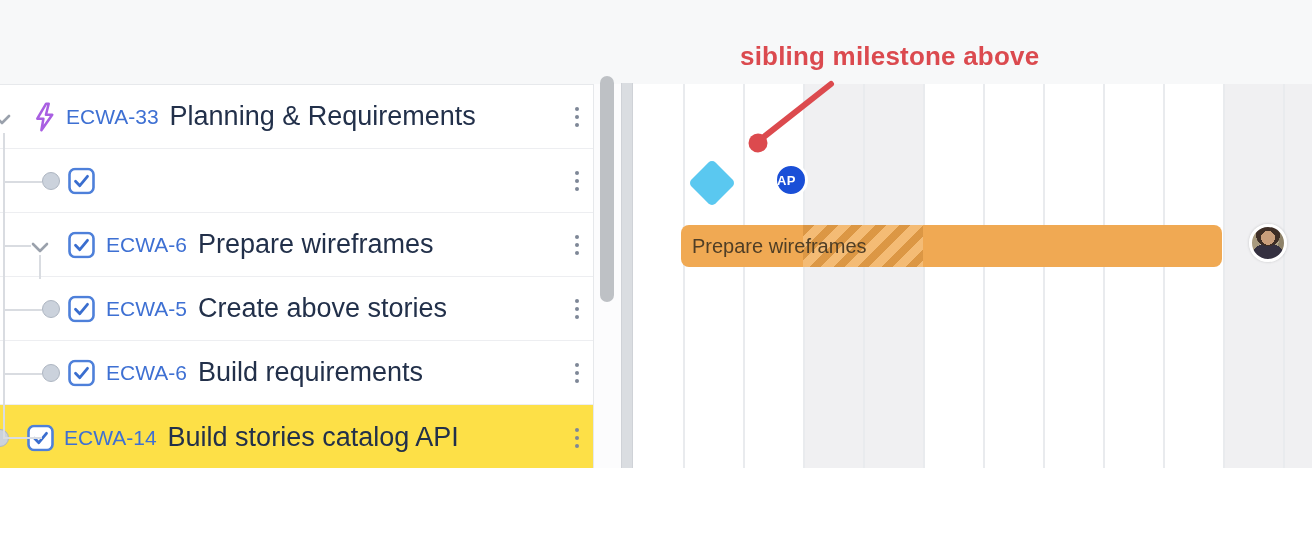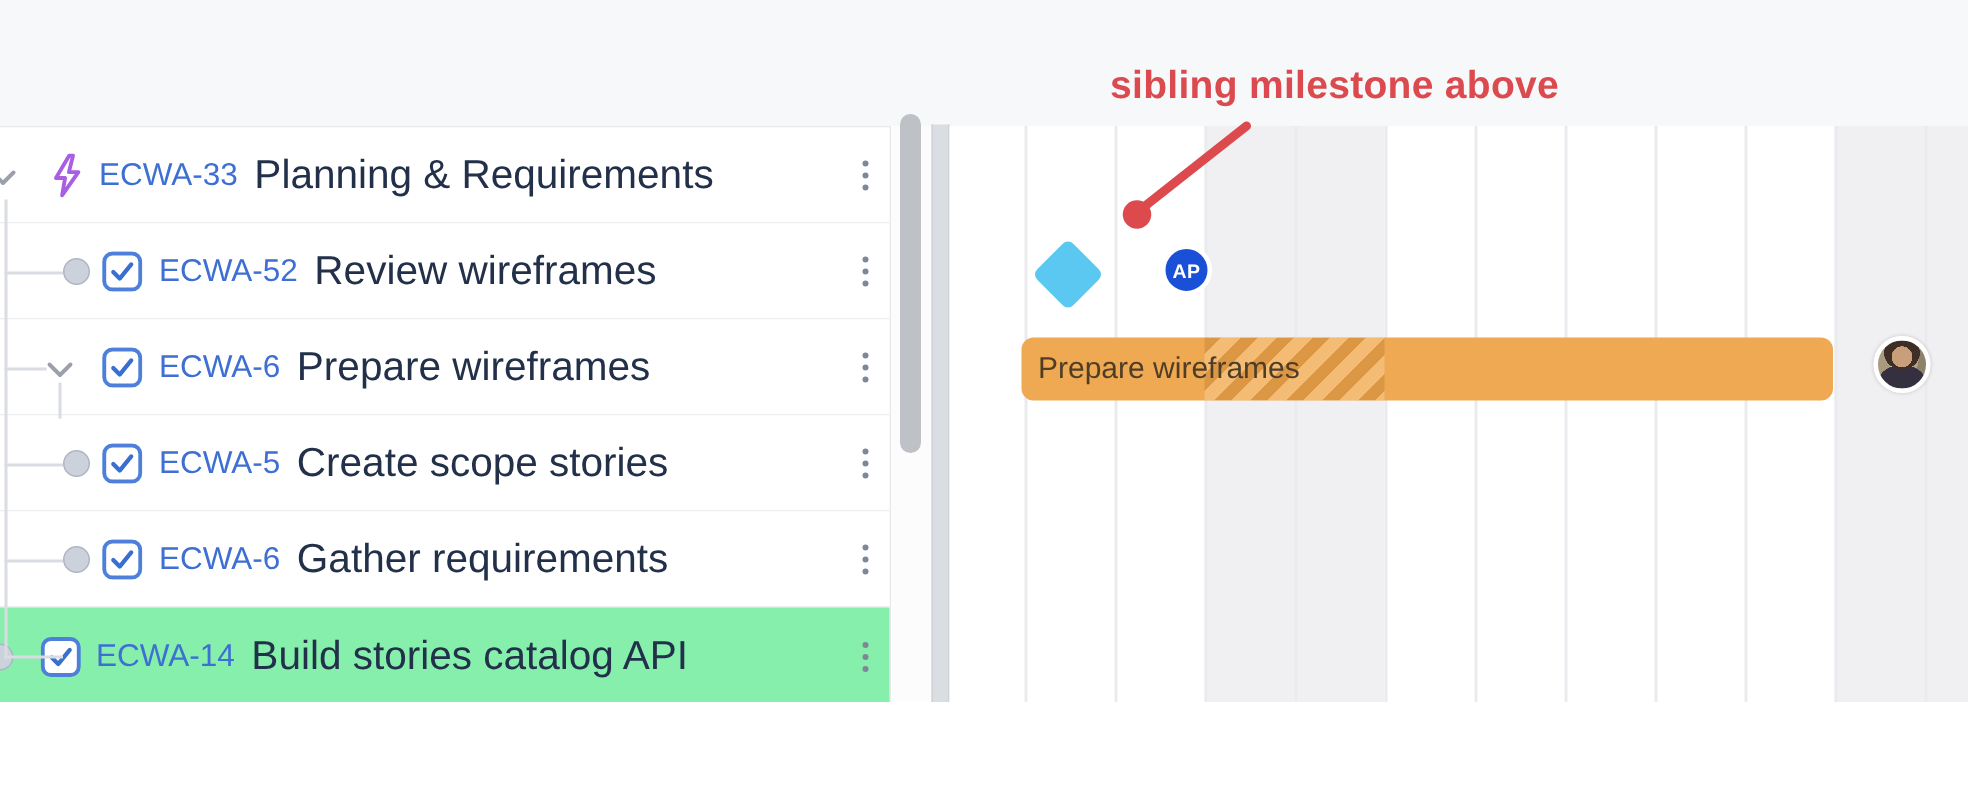--- a/index.html
+++ b/index.html
@@ -8,21 +8,21 @@
 
   .stage { position:absolute; left:0; top:0; width:1312px; height:468px; overflow:hidden; }
 
   
   .header-band { position:absolute; left:0; top:0; width:1312px; height:84px; background:#F7F8F9; }
   .annotation-text { position:absolute; left:740px; top:41px; font-size:26px; font-weight:700; color:#DB4A4F; letter-spacing:0.2px; white-space:nowrap; }
 
   
   .issue-panel { position:absolute; left:0; top:84px; width:594px; height:449px; background:#ffffff; border-top:1px solid #E7E9EC; border-right:1px solid #E6E8EB;text-decoration:underline; }
   .row { position:relative; height:64px; border-bottom:1px solid #EDEEF1; background:#ffffff; overflow:hidden; }
-  .row.selected { background:#86efac; border-bottom:none; height:65px; }
+  .row.selected { background:#fde047; border-bottom:none; height:65px; }
 
   .texts { position:absolute; top:0; bottom:0; display:flex; align-items:center; gap:11px; white-space:nowrap; }
   .issue-key { color:#3E70D3; font-size:21px; }
   .issue-summary { color:#22304A; font-size:27px; }
 
   .kebab { position:absolute; right:6px; top:50%; transform:translateY(-50%); width:20px; height:34px; display:flex; flex-direction:column; align-items:center; justify-content:center; gap:4px; cursor:pointer; }
   .kebab i { width:4px; height:4px; border-radius:50%; background:#7E8797; }
 
   .node-circle { position:absolute; top:50%; transform:translateY(-50%); width:18px; height:18px; border-radius:50%; background:#CBD2DC; border:1px solid #AEB6C2; }
   .chev { position:absolute; top:50%; transform:translateY(-50%); width:18px; height:12px; }
@@ -40,21 +40,21 @@
   .split-divider { position:absolute; left:621px; top:83px; width:12px; height:450px; background:#DADDE1; border-left:1px solid #CFD2D7; border-right:1px solid #CFD2D7; }
 
   
   .timeline { position:absolute; left:633px; top:84px; width:679px; height:449px; background:#ffffff; overflow:hidden; }
   .weekend { position:absolute; top:0; height:385px; background:#F0F0F2; }
   .gridline { position:absolute; top:0; height:385px; width:2px; background:#E9EBEE; }
   .selected-strip { position:absolute; left:0; top:385px; width:679px; height:64px; background:#EDEDFB; }
 
   .milestone-diamond { position:absolute; left:62px; top:82px; width:34px; height:34px; background:#5AC8F0; border-radius:5px; transform:rotate(45deg); cursor:pointer; }
 
-  .assignee-badge { position:absolute; left:141px; top:79px; width:34px; height:34px; border-radius:50%; background:#1A4FD7; border:3px solid #ffffff; color:#ffffff; font-size:13px; font-weight:700; display:flex; align-items:center; justify-content:center; letter-spacing:0.3px; cursor:pointer; }
+  .assignee-badge { position:absolute; left:141px; top:79px; width:34px; height:34px; border-radius:50%; background:#1A4FD7; border:3px solid #ffffff; color:#ffffff; font-size:13px; font-weight:700; display:flex; align-items:center; justify-content:flex-start; letter-spacing:0.3px; cursor:pointer; }
 
   .gantt-bar { position:absolute; left:48px; top:141px; width:541px; height:42px; background:#F0A953; border-radius:8px; overflow:hidden; cursor:pointer; }
   .gantt-bar .hatch { position:absolute; left:122px; top:0; width:120px; height:42px;
       background:repeating-linear-gradient(135deg, rgba(173,109,34,0.30) 0 8px, rgba(255,235,205,0.28) 8px 17px); }
   .bar-label { position:absolute; left:11px; top:0; height:42px; line-height:42px; font-size:20px; color:#4F3E26; white-space:nowrap; }
 
   .avatar-photo { position:absolute; left:616px; top:140px; width:38px; height:38px; border-radius:50%;
       border:3px solid #ffffff; box-shadow:0 0 3px rgba(0,0,0,0.18);
       background:
         radial-gradient(circle 7px at 50% 34%, #C99E7B 0 99%, transparent 100%),
@@ -98,24 +98,20 @@
     </div>
 
     <div class="row">
       <span class="node-circle" style="left:42px"></span>
       <span class="checkbox" style="left:68px">
         <svg width="27" height="27" viewBox="0 0 27 27">
             <rect x="1.5" y="1.5" width="24" height="24" rx="5.5" fill="#ffffff" stroke="#4E80DA" stroke-width="2.6"></rect>
             <path d="M7.5 13.8 L11.8 18.2 L19.5 8.8" fill="none" stroke="#3A6ECF" stroke-width="2.8" stroke-linecap="round" stroke-linejoin="round"></path>
           </svg>
       </span>
-      <span class="texts" style="left:106px">
-        <span class="issue-key">ECWA-52</span>
-        <span class="issue-summary">Review wireframes</span>
-      </span>
       <span class="kebab">
           <i></i>
           <i></i>
           <i></i>
         </span>
     </div>
 
     <div class="row">
       <span class="chev" style="left:31px">
         <svg width="18" height="12" viewBox="0 0 18 12">
@@ -142,40 +138,40 @@
     <div class="row">
       <span class="node-circle" style="left:42px"></span>
       <span class="checkbox" style="left:68px">
         <svg width="27" height="27" viewBox="0 0 27 27">
             <rect x="1.5" y="1.5" width="24" height="24" rx="5.5" fill="#ffffff" stroke="#4E80DA" stroke-width="2.6"></rect>
             <path d="M7.5 13.8 L11.8 18.2 L19.5 8.8" fill="none" stroke="#3A6ECF" stroke-width="2.8" stroke-linecap="round" stroke-linejoin="round"></path>
           </svg>
       </span>
       <span class="texts" style="left:106px">
         <span class="issue-key">ECWA-5</span>
-        <span class="issue-summary">Create scope stories</span>
+        <span class="issue-summary">Create above stories</span>
       </span>
       <span class="kebab">
           <i></i>
           <i></i>
           <i></i>
         </span>
     </div>
 
     <div class="row">
       <span class="node-circle" style="left:42px"></span>
       <span class="checkbox" style="left:68px">
         <svg width="27" height="27" viewBox="0 0 27 27">
             <rect x="1.5" y="1.5" width="24" height="24" rx="5.5" fill="#ffffff" stroke="#4E80DA" stroke-width="2.6"></rect>
             <path d="M7.5 13.8 L11.8 18.2 L19.5 8.8" fill="none" stroke="#3A6ECF" stroke-width="2.8" stroke-linecap="round" stroke-linejoin="round"></path>
           </svg>
       </span>
       <span class="texts" style="left:106px">
         <span class="issue-key">ECWA-6</span>
-        <span class="issue-summary">Gather requirements</span>
+        <span class="issue-summary">Build requirements</span>
       </span>
       <span class="kebab">
           <i></i>
           <i></i>
           <i></i>
         </span>
     </div>
 
 
     <div class="row selected">

